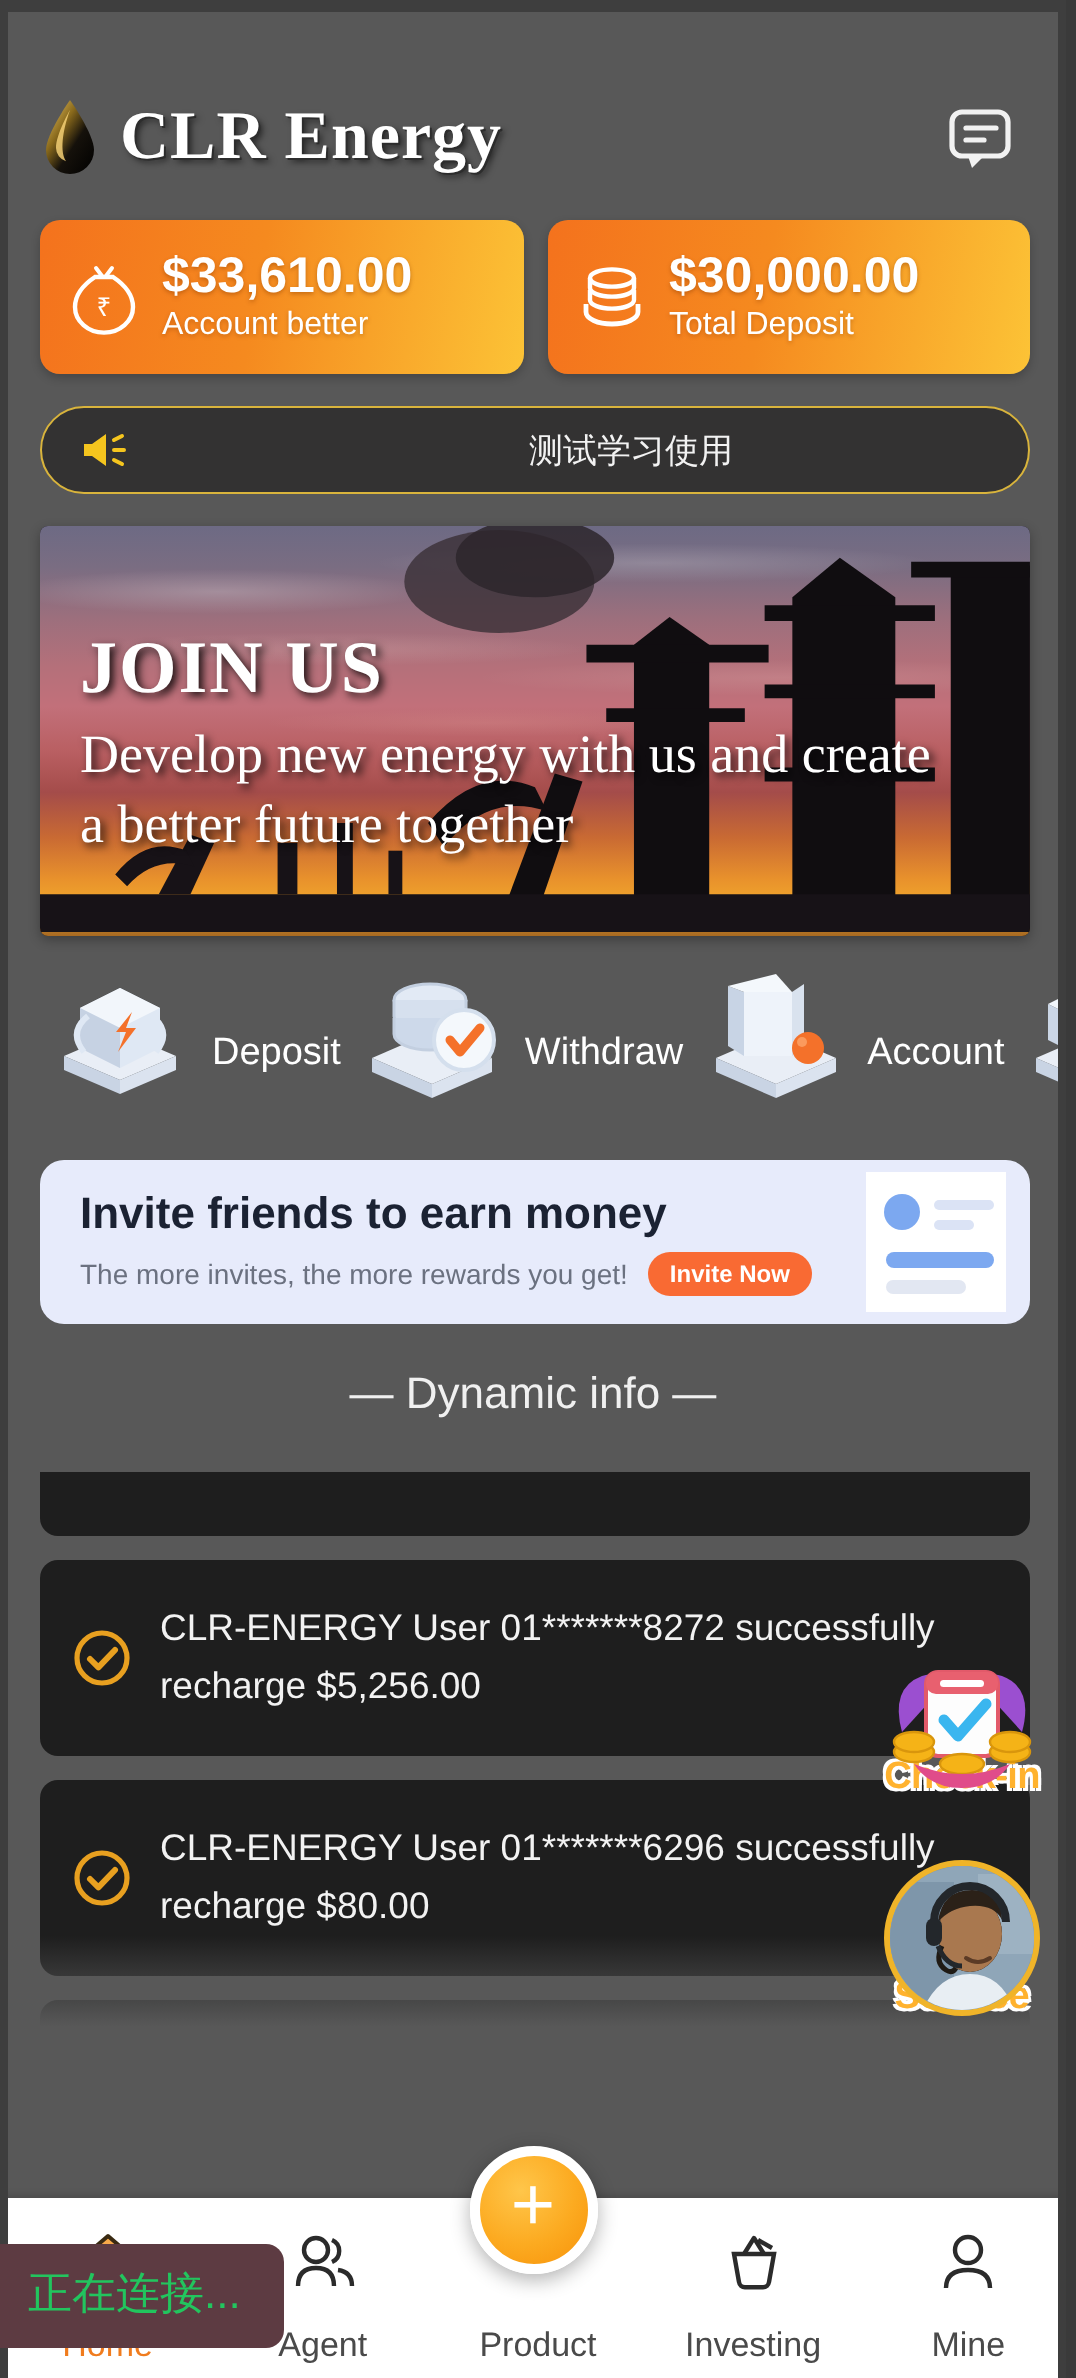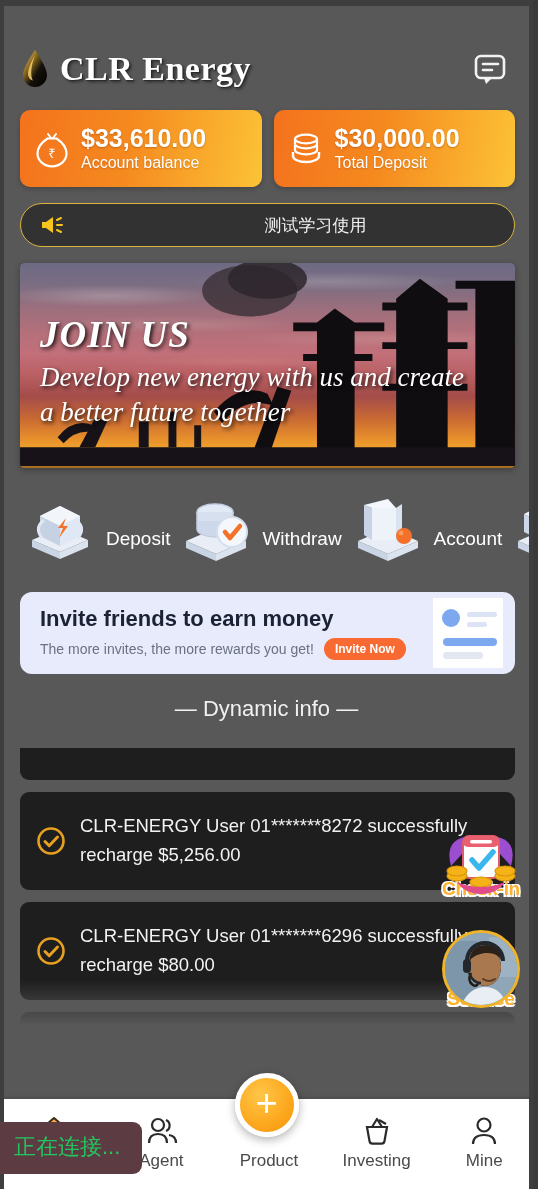--- a/index.html
+++ b/index.html
@@ -66,25 +66,24 @@
   }
   .speaker { width: 26px; height: 24px; flex: 0 0 26px; }
   .notice-text {
     position: absolute; left: 0; right: 0;
     text-align: center; color: #f2f2f2; font-size: 17px;
     padding-left: 96px;
   }
 
   
   .banner {
-    margin: 16px 18px 12px 20px; height: 205px;
+    margin: 16px 18px 0 20px; height: 205px;
     border-radius: 4px; position: relative; overflow: hidden;
     background: #120d10;
     box-shadow: 0 2px 6px rgba(0,0,0,.3);
-    font-style: italic;
   }
   .sky {
     position: absolute; inset: 0;
     background:
       linear-gradient(to bottom,
         #6d6a84 0%, #7a6d82 10%, #9b6f7d 22%,
         #b4707a 34%, #c2707a 44%, #b95f62 55%,
         #a44c4a 65%, #c96a33 76%, #e8912c 86%,
         #f0a62c 92%, #a86a22 100%);
   }
@@ -193,21 +192,21 @@
   .tabbar {
     position: absolute; left: 0; bottom: 0; width: 538px; height: 90px;
     background: #fff; display: flex; z-index: 45;
     box-shadow: 0 -1px 4px rgba(0,0,0,.18);
   }
   .tab {
     flex: 1; display: flex; flex-direction: column;
     align-items: center; justify-content: flex-start; padding-top: 14px;
   }
   .tab-ico { height: 36px; display: flex; align-items: center; }
-  .tab-lab { font-size: 17px; color: #4a4a4a; margin-top: 2px; }
+  .tab-lab { font-size: 17px; color: #4a4a4a; margin-top: 14px; }
   .tab.active .tab-lab { color: #f07c1e; }
   .fab {
     position: absolute; left: 50%; transform: translateX(-50%);
     bottom: 52px; width: 64px; height: 64px; border-radius: 50%;
     background: radial-gradient(circle at 38% 32%, #ffc64a 0%, #fcaa20 55%, #f79209 100%);
     border: 5px solid #fff;
     display: flex; align-items: center; justify-content: center;
     z-index: 50; box-shadow: 0 3px 10px rgba(0,0,0,.3);
   }
   .fab span {
@@ -261,21 +260,21 @@
     <div class="card">
       <span class="cicon">
         <svg viewBox="0 0 36 38" width="36" height="38">
           <path d="M14 4 l3 4 M22 4 l-3 4" stroke="#fff" stroke-width="2" fill="none" stroke-linecap="round"></path>
           <path d="M13.5 8.5 h9 c6 4 10 9 10 15 a13 11.5 0 0 1 -29 0 c0 -6 4 -11 10 -15 Z" fill="none" stroke="#fff" stroke-width="2.2"></path>
           <text x="18" y="28" font-size="13" fill="#fff" text-anchor="middle" font-family="Liberation Sans, sans-serif">₹</text>
         </svg>
       </span>
       <div>
         <div class="camt">$33,610.00</div>
-        <div class="clab">Account balance</div>
+        <div class="clab">Account better</div>
       </div>
     </div>
     <div class="card">
       <span class="cicon">
         <svg viewBox="0 0 36 38" width="36" height="38">
           <ellipse cx="18" cy="9" rx="11" ry="4.3" fill="none" stroke="#fff" stroke-width="2.2"></ellipse>
           <path d="M7 9 v5 a11 4.3 0 0 0 22 0 v-5" fill="none" stroke="#fff" stroke-width="2.2"></path>
           <path d="M7 15 v5 a11 4.3 0 0 0 22 0 v-5" fill="none" stroke="#fff" stroke-width="2.2"></path>
           <path d="M5 22 v4 a13 6 0 0 0 26 0 v-4" fill="none" stroke="#fff" stroke-width="2.4"></path>
         </svg>

